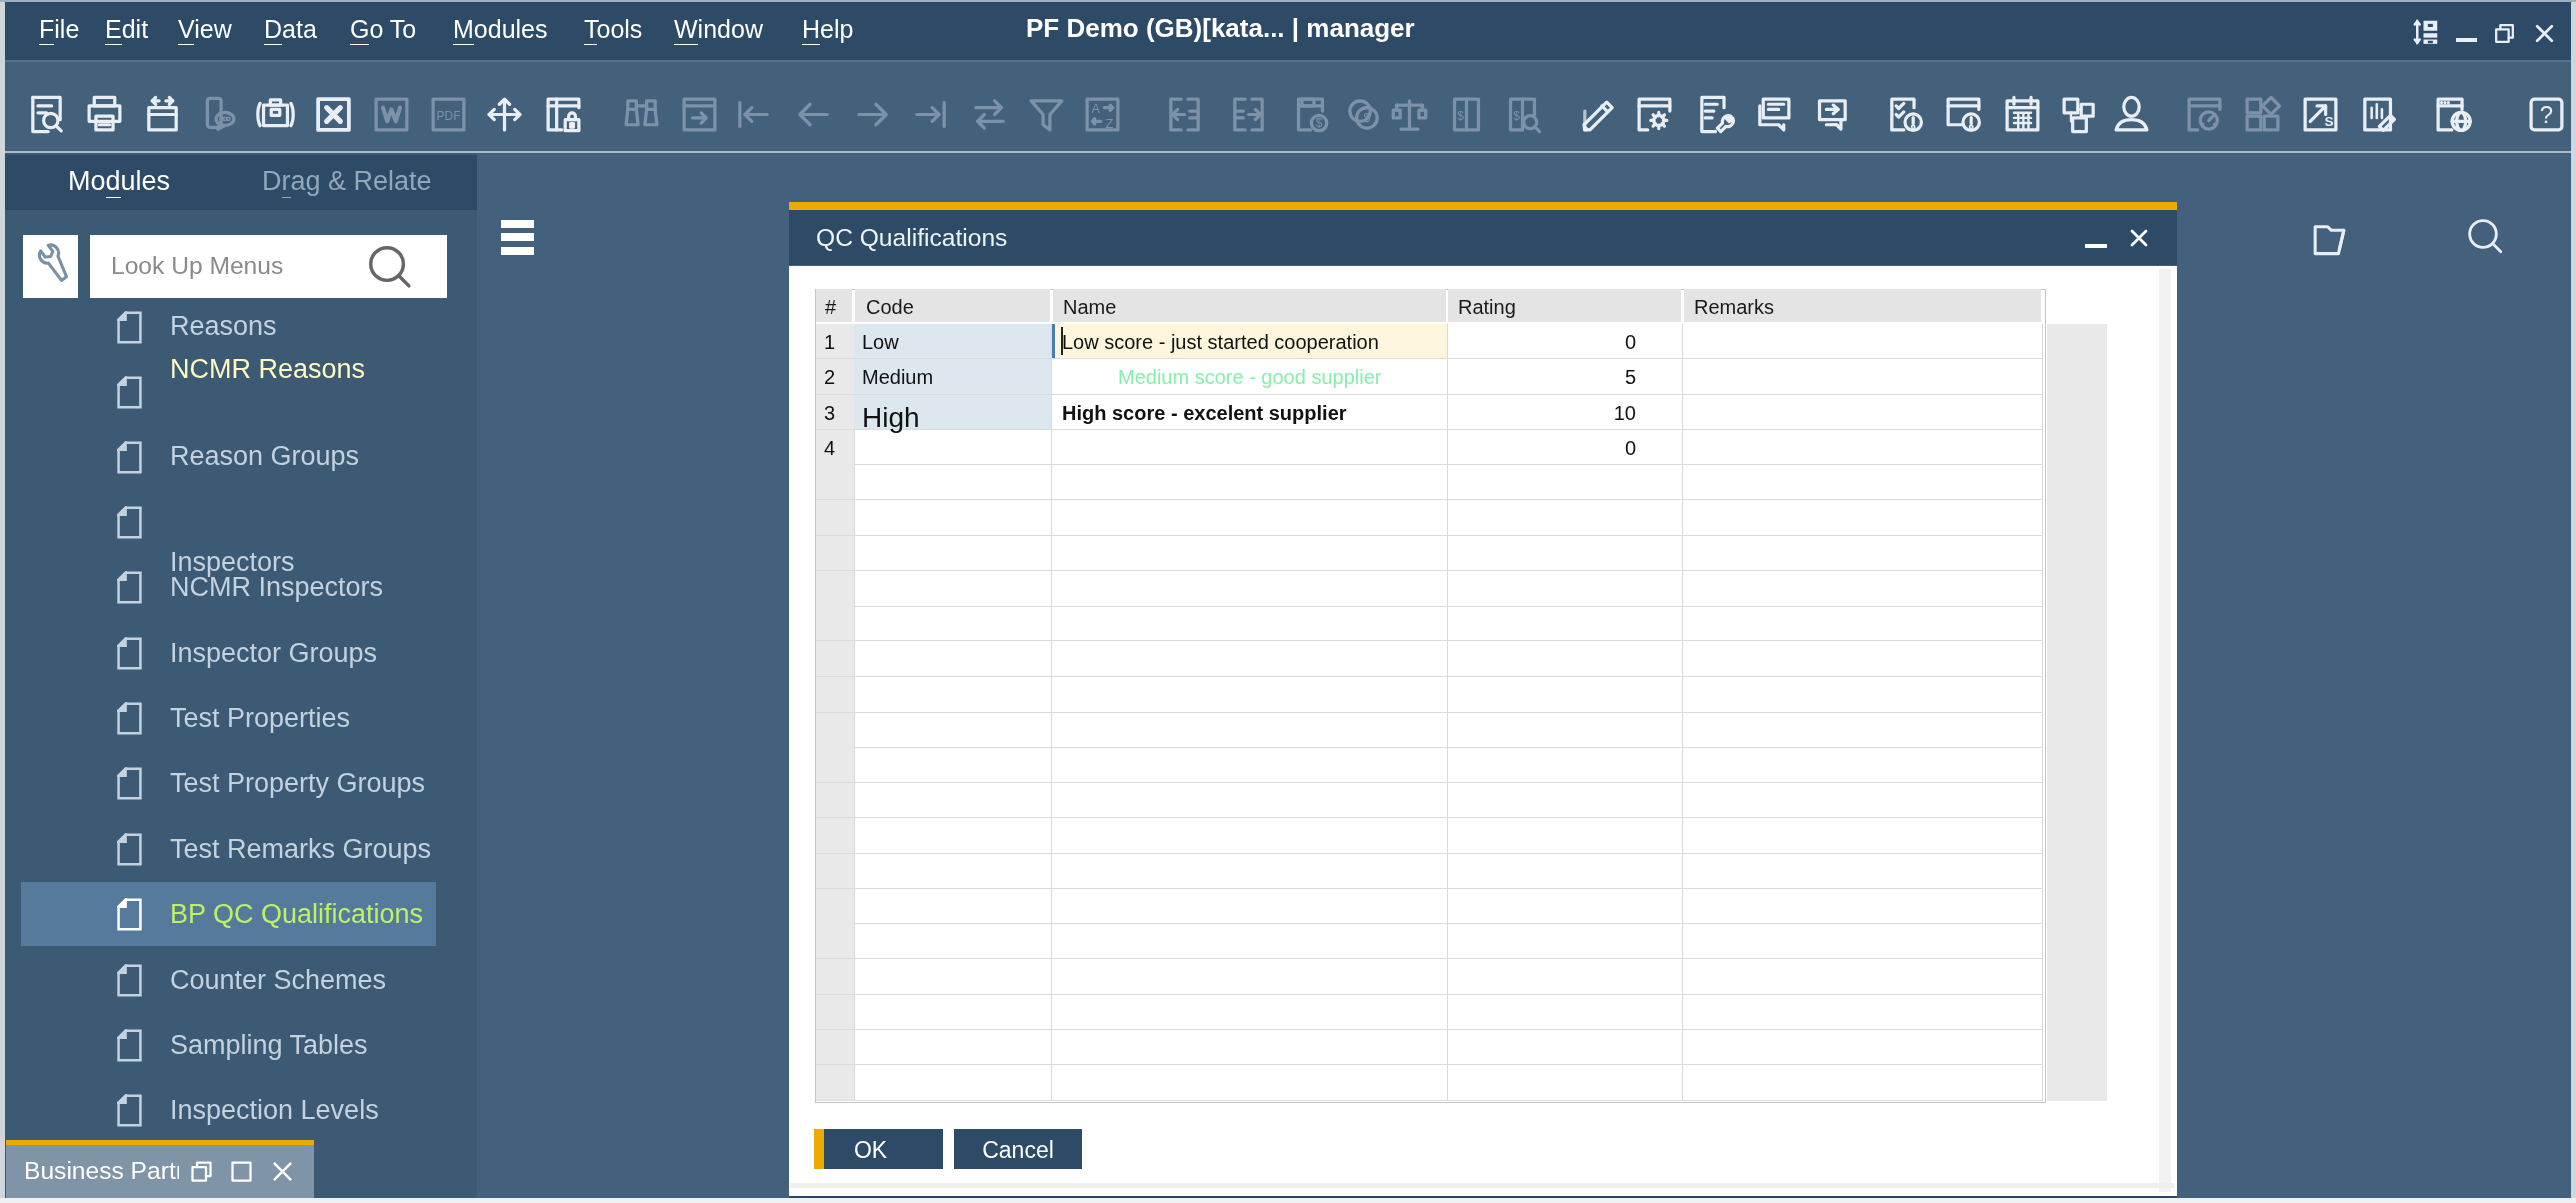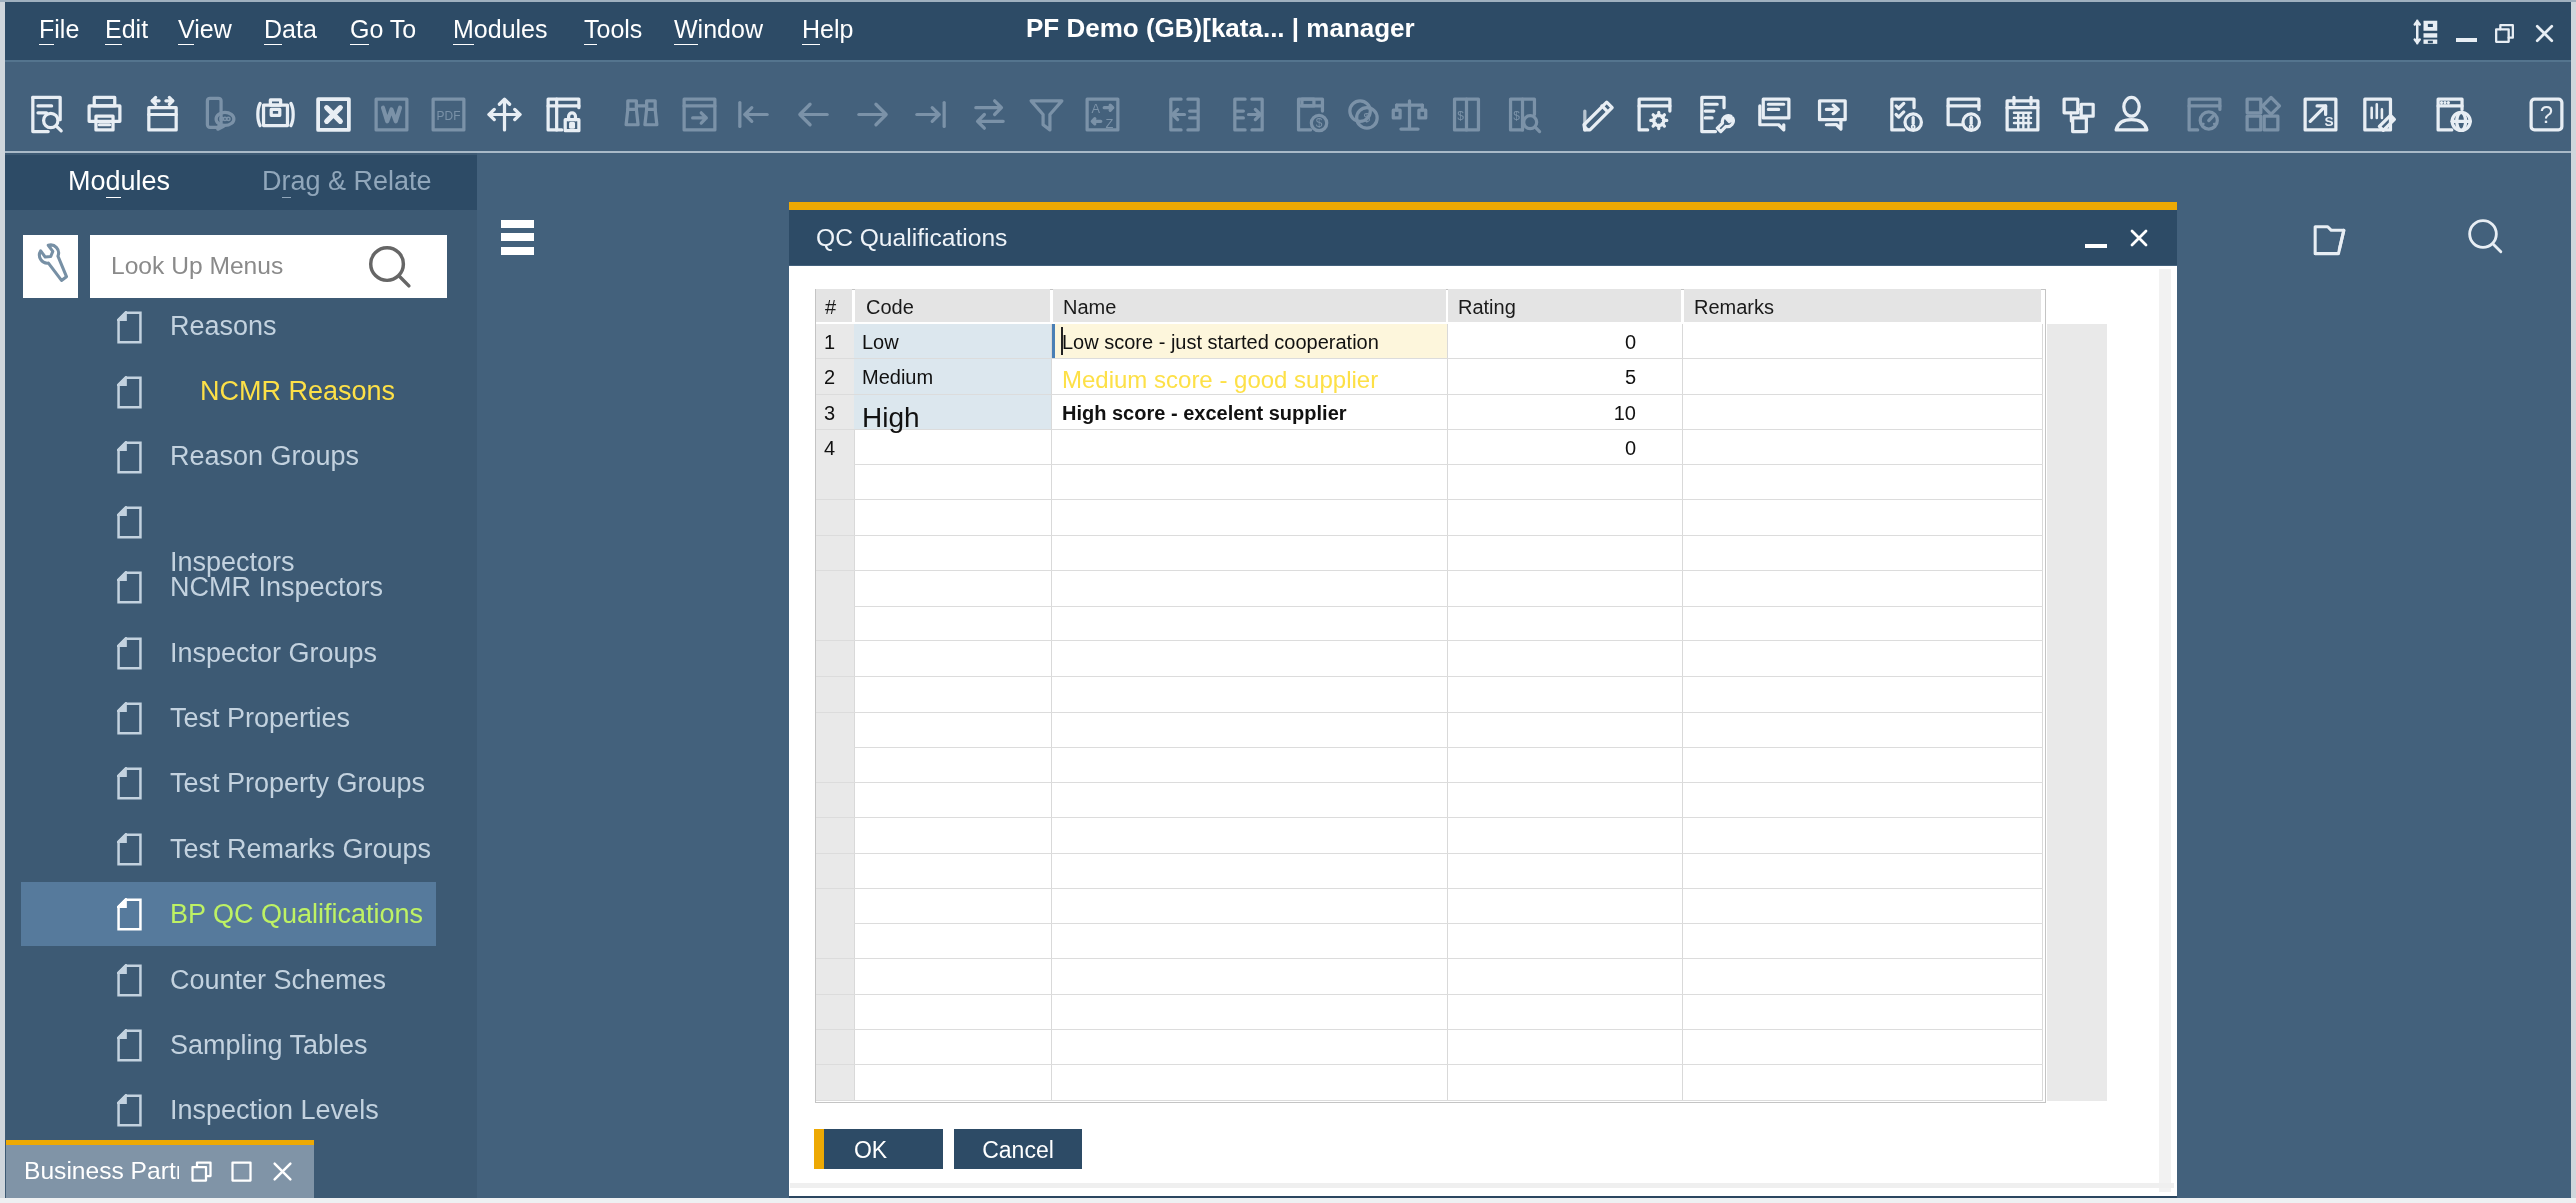--- a/index.html
+++ b/index.html
@@ -289,21 +289,21 @@
   </svg>
 <svg class="ab" style="left:117px;top:311px" width="25" height="33" viewBox="0 0 16 21" fill="none" stroke="#c3d2df" stroke-width="1.6">
     <path d="M5.5 1H15v19H1V5.5z"></path>
     <path d="M5.5 1v4.5H1z" fill="#c3d2df"></path>
   </svg>
 <div class="ab" style="left:170px;top:311px;font-size:27px;color:#c3d2df;white-space:nowrap;">Reasons</div>
 <svg class="ab" style="left:117px;top:376px" width="25" height="33" viewBox="0 0 16 21" fill="none" stroke="#c3d2df" stroke-width="1.6">
     <path d="M5.5 1H15v19H1V5.5z"></path>
     <path d="M5.5 1v4.5H1z" fill="#c3d2df"></path>
   </svg>
-<div class="ab" style="left:170px;top:376px;font-size:27px;color:#fde047;white-space:nowrap;margin-left:30px;">NCMR Reasons</div>
+<div class="ab" style="left:170px;top:354px;font-size:27px;color:#fef9c3;white-space:nowrap;">NCMR Reasons</div>
 <svg class="ab" style="left:117px;top:441px" width="25" height="33" viewBox="0 0 16 21" fill="none" stroke="#c3d2df" stroke-width="1.6">
     <path d="M5.5 1H15v19H1V5.5z"></path>
     <path d="M5.5 1v4.5H1z" fill="#c3d2df"></path>
   </svg>
 <div class="ab" style="left:170px;top:441px;font-size:27px;color:#c3d2df;white-space:nowrap;">Reason Groups</div>
 <svg class="ab" style="left:117px;top:506px" width="25" height="33" viewBox="0 0 16 21" fill="none" stroke="#c3d2df" stroke-width="1.6">
     <path d="M5.5 1H15v19H1V5.5z"></path>
     <path d="M5.5 1v4.5H1z" fill="#c3d2df"></path>
   </svg>
 <div class="ab" style="left:170px;top:507px;font-size:27px;color:#c3d2df;white-space:nowrap;margin-top:40px;">Inspectors</div>
@@ -457,21 +457,21 @@
 <div class="ab" style="left:1061px;top:327px;width:1.6px;height:28px;background:#222222;"></div>
 <div class="ab" style="left:824px;top:331px;font-size:20px;color:#111111;white-space:nowrap;">1</div>
 <div class="ab" style="left:862px;top:331px;font-size:20px;color:#111111;white-space:nowrap;">Low</div>
 <div class="ab" style="left:1062px;top:331px;font-size:20px;color:#111111;white-space:nowrap;">Low score - just started cooperation</div>
 <div class="ab" style="left:1447px;top:331px;font-size:20px;color:#111111;white-space:nowrap;">
     <div style="width:189px;text-align:right;">0</div>
   </div>
 <div class="ab" style="left:854px;top:359px;width:197px;height:35px;background:#dce7ee;"></div>
 <div class="ab" style="left:824px;top:366px;font-size:20px;color:#111111;white-space:nowrap;">2</div>
 <div class="ab" style="left:862px;top:366px;font-size:20px;color:#111111;white-space:nowrap;">Medium</div>
-<div class="ab" style="left:1062px;top:366px;font-size:24px;color:#fde047;white-space:nowrap;">Medium score - good supplier</div>
+<div class="ab" style="left:1118px;top:366px;font-size:20px;color:#86efac;white-space:nowrap;">Medium score - good supplier</div>
 <div class="ab" style="left:1447px;top:366px;font-size:20px;color:#111111;white-space:nowrap;">
     <div style="width:189px;text-align:right;">5</div>
   </div>
 <div class="ab" style="left:854px;top:395px;width:197px;height:34px;background:#dce7ee;"></div>
 <div class="ab" style="left:824px;top:402px;font-size:20px;color:#111111;white-space:nowrap;">3</div>
 <div class="ab" style="left:862px;top:402px;font-size:28px;color:#111111;white-space:nowrap;">High</div>
 <div class="ab" style="left:1062px;top:402px;font-size:20px;color:#111111;white-space:nowrap;font-weight:bold;">High score - excelent supplier</div>
 <div class="ab" style="left:1447px;top:402px;font-size:20px;color:#111111;white-space:nowrap;">
     <div style="width:189px;text-align:right;">10</div>
   </div>

